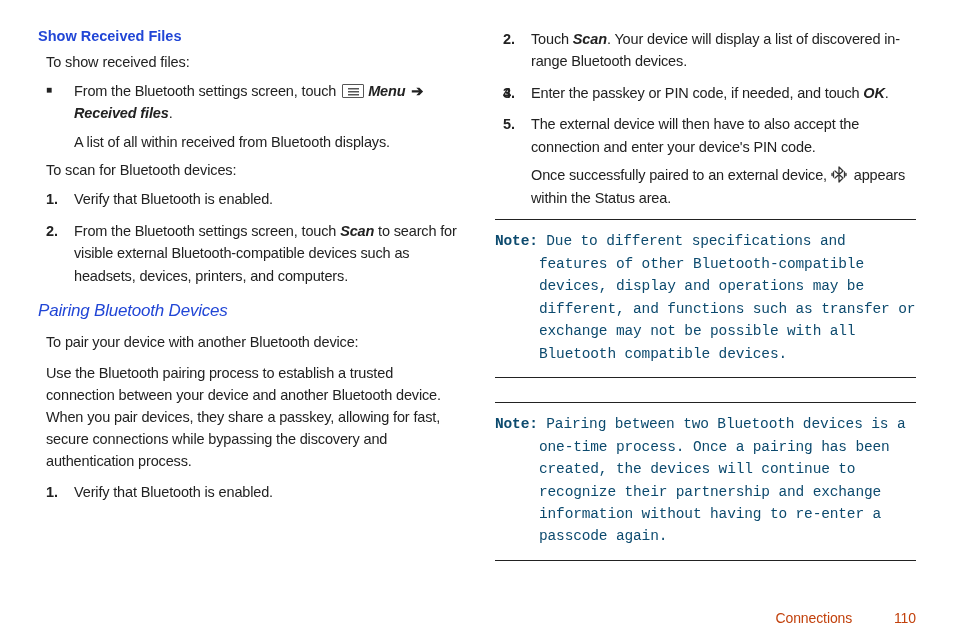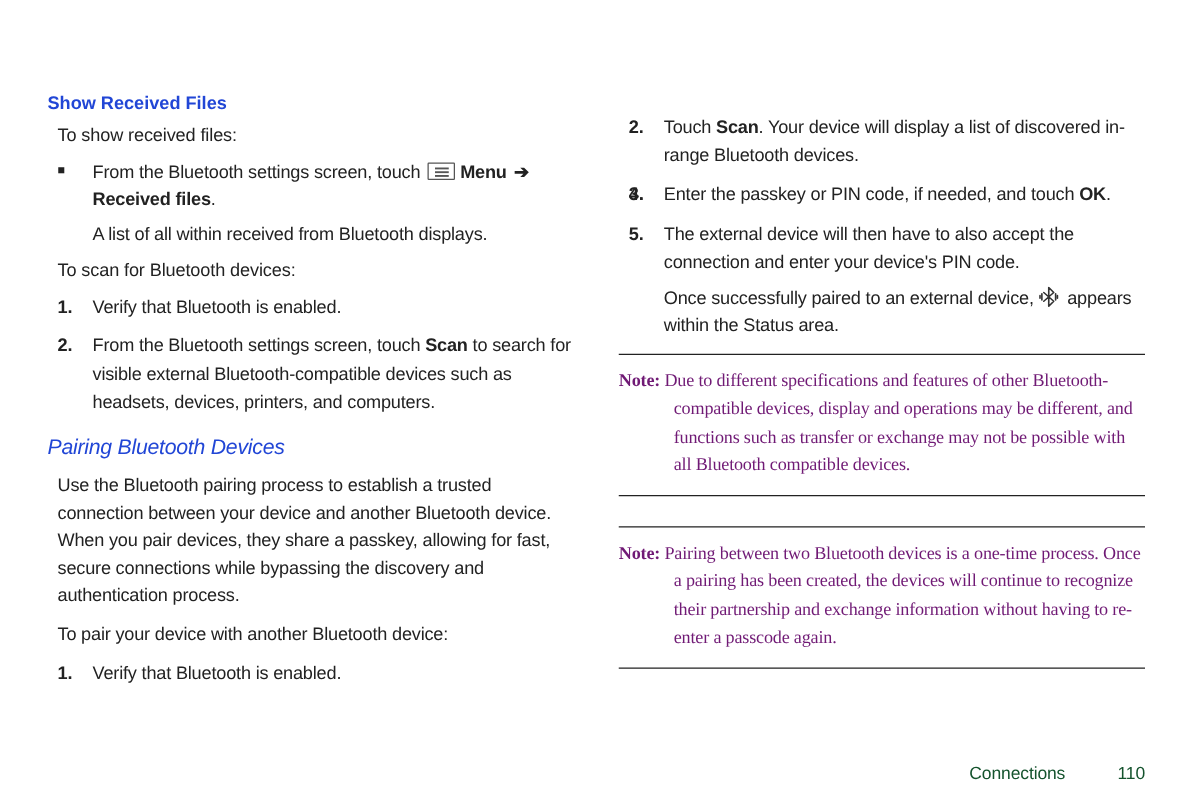--- a/index.html
+++ b/index.html
@@ -11,21 +11,20 @@
       color: #333;
       font-size: 14.5px;
       padding: 28px 38px 10px 38px;
       display: flex;
       flex-direction: column;
     }
     .columns {
       display: flex;
       gap: 36px;
       flex: 1;
-      align-items: center;
     }
     .col {
       flex: 1;
       min-width: 0;
     }
     .h-sub-blue {
       color: #2146d6;
       font-weight: 700;
       font-size: 14.5px;
       margin: 0 0 10px 0;
@@ -77,21 +76,21 @@
       margin: 0 0 9px 8px;
       line-height: 1.52;
       font-family: "Helvetica Neue", Helvetica, Arial, sans-serif;
       letter-spacing: -0.15px;
       color: #222;
     }
     .indent-sub {
       margin-top: 6px;
       display: block;
     }
-    .b { font-weight: 700; }
+    .b { font-weight: 700; font-style: italic; }
     .arrow {
       display: inline-block;
       font-weight: 700;
       margin: 0 2px;
     }
     .menu-icon {
       display: inline-block;
       width: 22px;
       height: 14px;
       border: 1px solid #555;
@@ -113,36 +112,36 @@
     }
     .bt-icon svg { width: 16px; height: 17px; }
     hr.rule {
       border: none;
       border-top: 1.4px solid #222;
       margin: 10px 0 8px 0;
     }
     .note-block {
       padding: 2px 0 2px 0;
       line-height: 1.55;
-      font-family: Liberation Serif, serif;
+      font-family: Liberation Mono, monospace;
       letter-spacing: -0.15px;
-      color: #701a75;
+      color: #0c4a6e;
     }
     .note-block .note-label {
       font-weight: 700;
     }
     .note-body {
       display: block;
       padding-left: 44px;
       text-indent: -44px;
     }
     .footer {
       text-align: right;
       font-family: "Helvetica Neue", Helvetica, Arial, sans-serif;
-      color: #14532d;
+      color: #c2410c;
       font-size: 14px;
       letter-spacing: -0.1px;
       padding-top: 4px;
     }
     .footer .pagenum {
       display: inline-block;
       width: 44px;
       text-align: right;
       margin-left: 16px;
     }
@@ -173,22 +172,22 @@
         <span class="num">1.</span>
         <span>Verify that Bluetooth is enabled.</span>
       </li>
       <li>
         <span class="num">2.</span>
         <span>From the Bluetooth settings screen, touch </span><span class="b">Scan</span><span> to search for visible external Bluetooth-compatible devices such as headsets, devices, printers, and computers.</span>
       </li>
     </ol>
 
     <div class="h-italic-blue">Pairing Bluetooth Devices</div>
+    <div class="para">To pair your device with another Bluetooth device:</div>
     <div class="para">Use the Bluetooth pairing process to establish a trusted connection between your device and another Bluetooth device. When you pair devices, they share a passkey, allowing for fast, secure connections while bypassing the discovery and authentication process.</div>
-    <div class="para">To pair your device with another Bluetooth device:</div>
 
     <ol class="list">
       <li>
         <span class="num">1.</span>
         <span>Verify that Bluetooth is enabled.</span>
       </li>
     </ol>
 
   </div>
 

